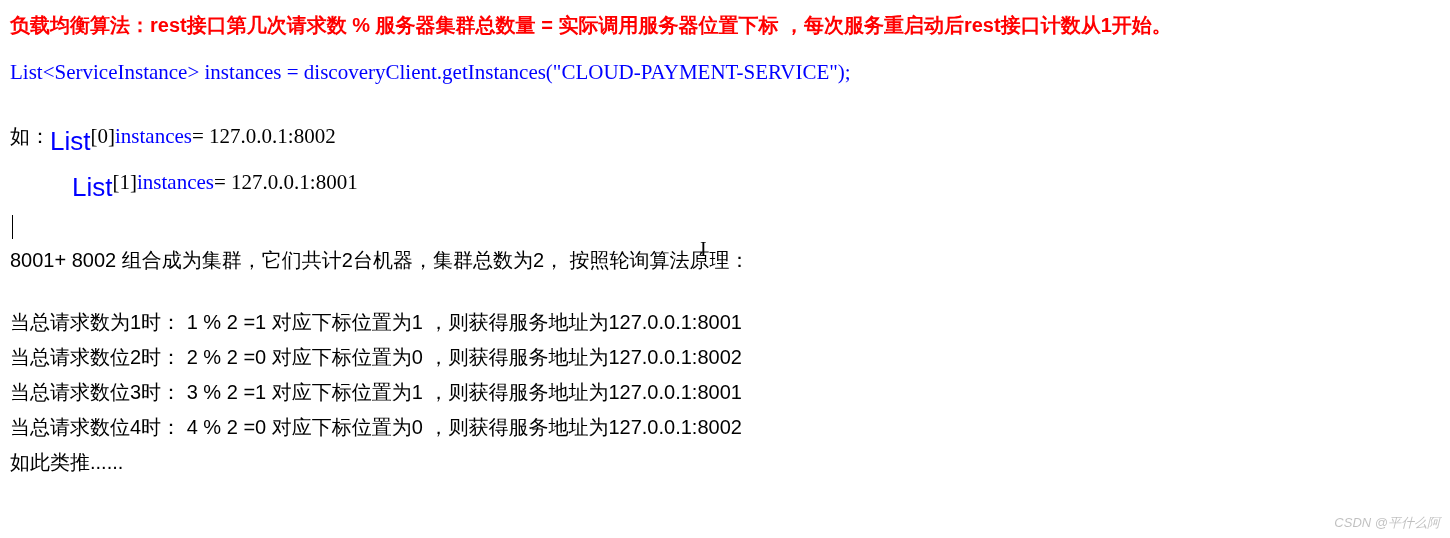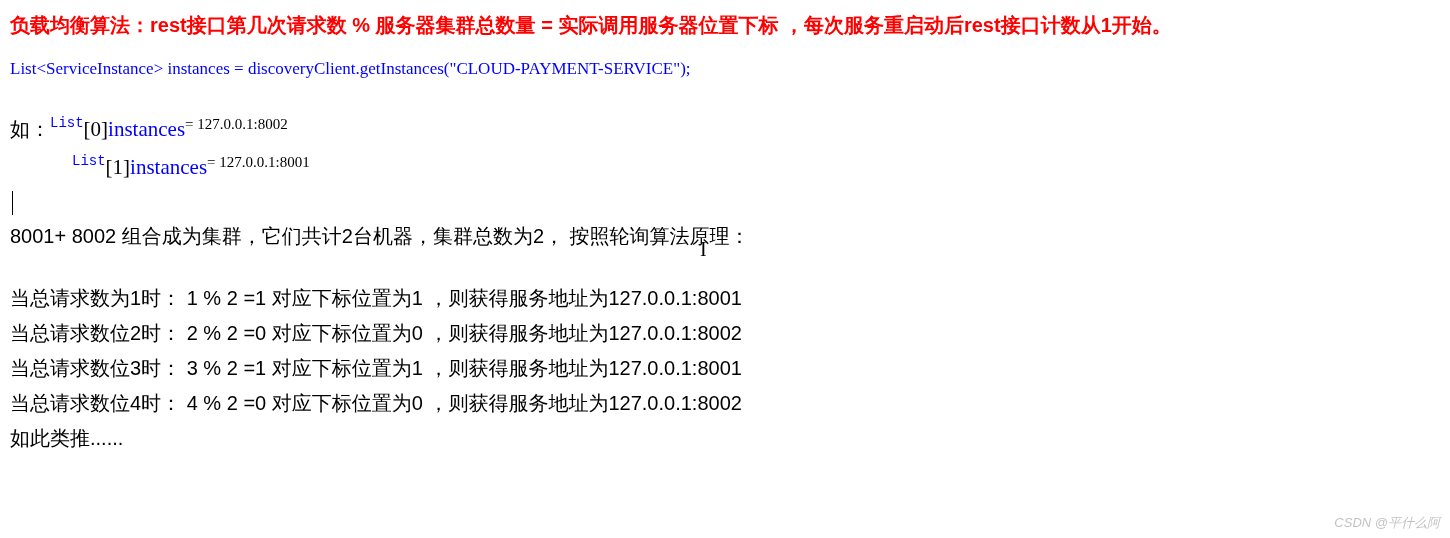--- a/index.html
+++ b/index.html
@@ -15,36 +15,36 @@
       line-height: 1.7;
     }
     .title-line {
       color: #ff0000;
       font-weight: bold;
       margin-bottom: 13px;
     }
     .code-line {
       color: #0000ff;
       font-family: "Comic Sans MS", "Segoe Script", cursive;
-      font-size: 17px;
+      font-size: 21px;
       margin-bottom: 28px;
     }
     .example-block {
       margin-bottom: 4px;
     }
     .example-row {
       display: flex;
       gap: 0;
       margin-bottom: 2px;
     }
     .prefix-black { color:#000; font-family:"Microsoft YaHei",sans-serif; }
-    .list-blue { color:#0000ff; font-family:Liberation Mono, monospace; font-size:14px;text-align:right; }
+    .list-blue { color:#0000ff; font-family:Liberation Sans, sans-serif; font-size:26px;text-align:right; }
     .idx-black { color:#000; font-family:"Comic Sans MS","Segoe Script",cursive; font-size:21px; }
     .inst-blue { color:#0000ff; font-family:"Comic Sans MS","Segoe Script",cursive; font-size:21px;text-align:right; }
-    .eq-black { color:#000; font-family:"Comic Sans MS","Segoe Script",cursive; font-size:15px; }
+    .eq-black { color:#000; font-family:"Comic Sans MS","Segoe Script",cursive; font-size:21px; }
     .cursor-line { height:30px; position: relative; }
     .caret {
       border-left: 1px solid #000;
       height: 24px;
       position: absolute;
       left: 2px;
       top: 2px;
     }
     .ibeam {
       position: absolute;

